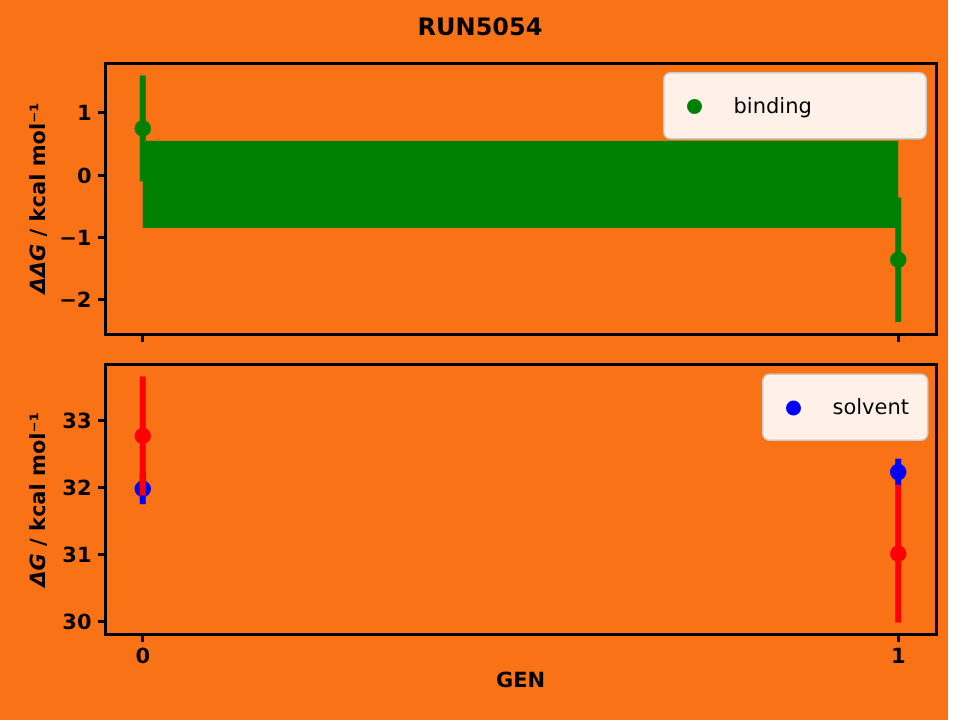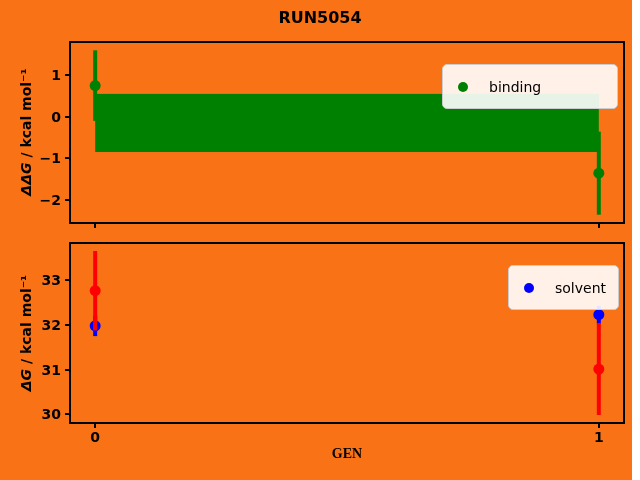--- a/index.html
+++ b/index.html
@@ -23,31 +23,29 @@
     white-space:nowrap;
     font-size:14px;font-weight:bold;color:#000;
     transform:translate(-50%,-50%) rotate(-90deg);
   }
   .ylabel .math{font-style:italic;}
   .xlabel{
     position:absolute;
     transform:translateX(-50%);
     font-size:14px;font-weight:bold;color:#000;
     white-space:nowrap;
-    font-family:Liberation Serif, serif;
   }
   .legend{
     position:absolute;
     background:rgba(255,255,255,0.9);
     border:1px solid #cccccc;
     border-radius:5px;
     padding:6px 10px 6px 6px;
     display:flex;flex-direction:column;justify-content:center;
     box-sizing:border-box;
-    margin-top:16px;
   }
   .legend-row{
     display:flex;align-items:center;
     height:19px;
   }
   .legend-marker-cell{
     width:28px;display:flex;align-items:center;justify-content:center;
     flex:none;
   }
   .legend-dot{

